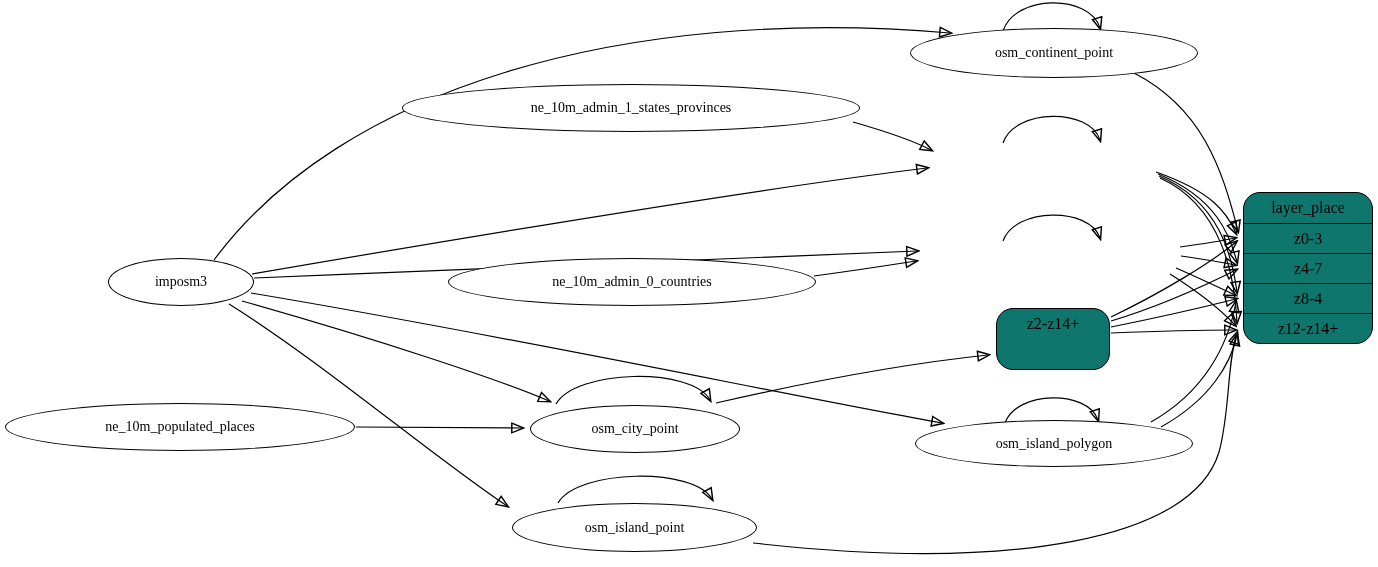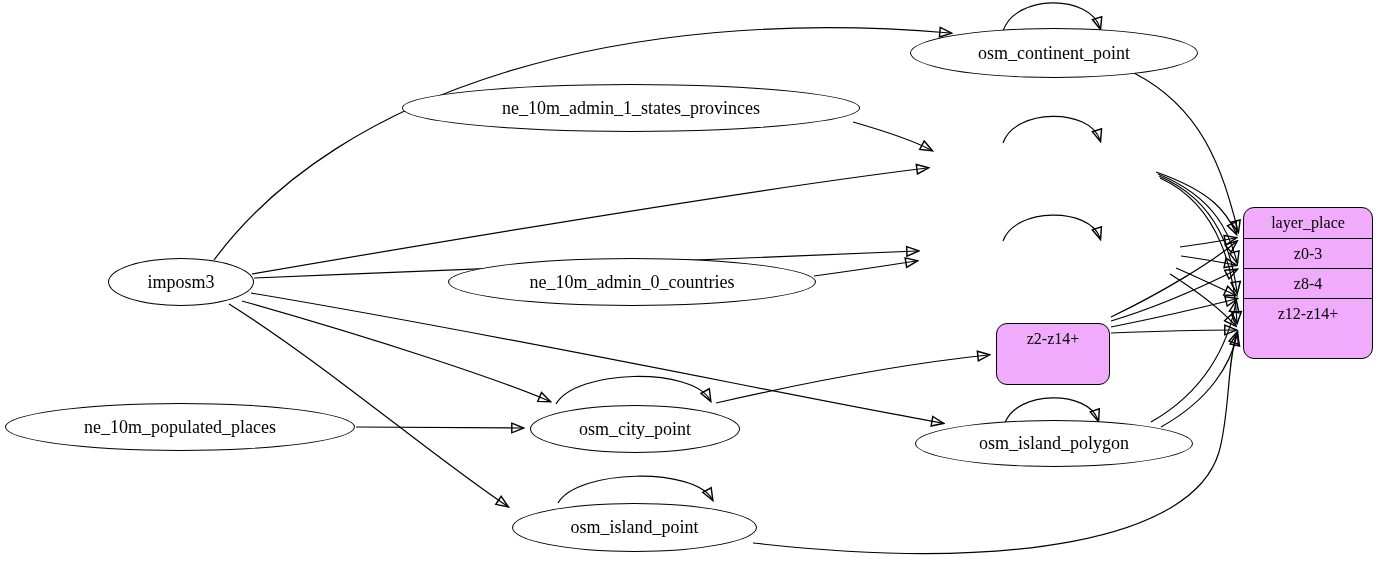--- a/index.html
+++ b/index.html
@@ -21,35 +21,34 @@
   #edges path { fill: none; stroke: #000000; stroke-width: 1.2; }
   .node {
     position: absolute;
     z-index: 2;
     display: flex;
     align-items: center;
     justify-content: center;
     background: #ffffff;
     border: 1.3px solid #000000;
     border-radius: 50%;
-    font-size: 18px;
+    font-size: 14px;
     white-space: nowrap;
     box-sizing: border-box;
   }
   .record {
     position: absolute;
     z-index: 2;
-    background: #f0abfc;
+    background: #0f766e;
     border: 1.6px solid #000000;
-    border-radius: 11px;
+    border-radius: 17px;
     box-sizing: border-box;
     overflow: hidden;
     font-size: 16px;
     text-align: center;
-    margin-top: 15px;
   }
   .record .row {
     height: 30px;
     line-height: 29px;
     box-sizing: border-box;
   }
   .record .row + .row { border-top: 1.6px solid #000000; }
   
   #n-imposm3              { left:108px; top:258px; width:146px; height:48px; }
   #n-ne1states            { left:402px; top:84px;  width:458px; height:48px; }
@@ -121,17 +120,18 @@
   <div class="node" id="n-islandpolygon">osm_island_polygon</div>
   <div class="node" id="n-islandpoint">osm_island_point</div>
 
   <div class="record" id="n-layercity">
     <div class="row">z2-z14+</div>
   </div>
 
   <div class="record" id="n-layerplace">
     <div class="row">layer_place</div>
     <div class="row">z0-3</div>
+    <div class="row">z4-7</div>
     <div class="row">z8-4</div>
     <div class="row">z12-z14+</div>
   </div>
 
 </div>
 
 </body></html>

